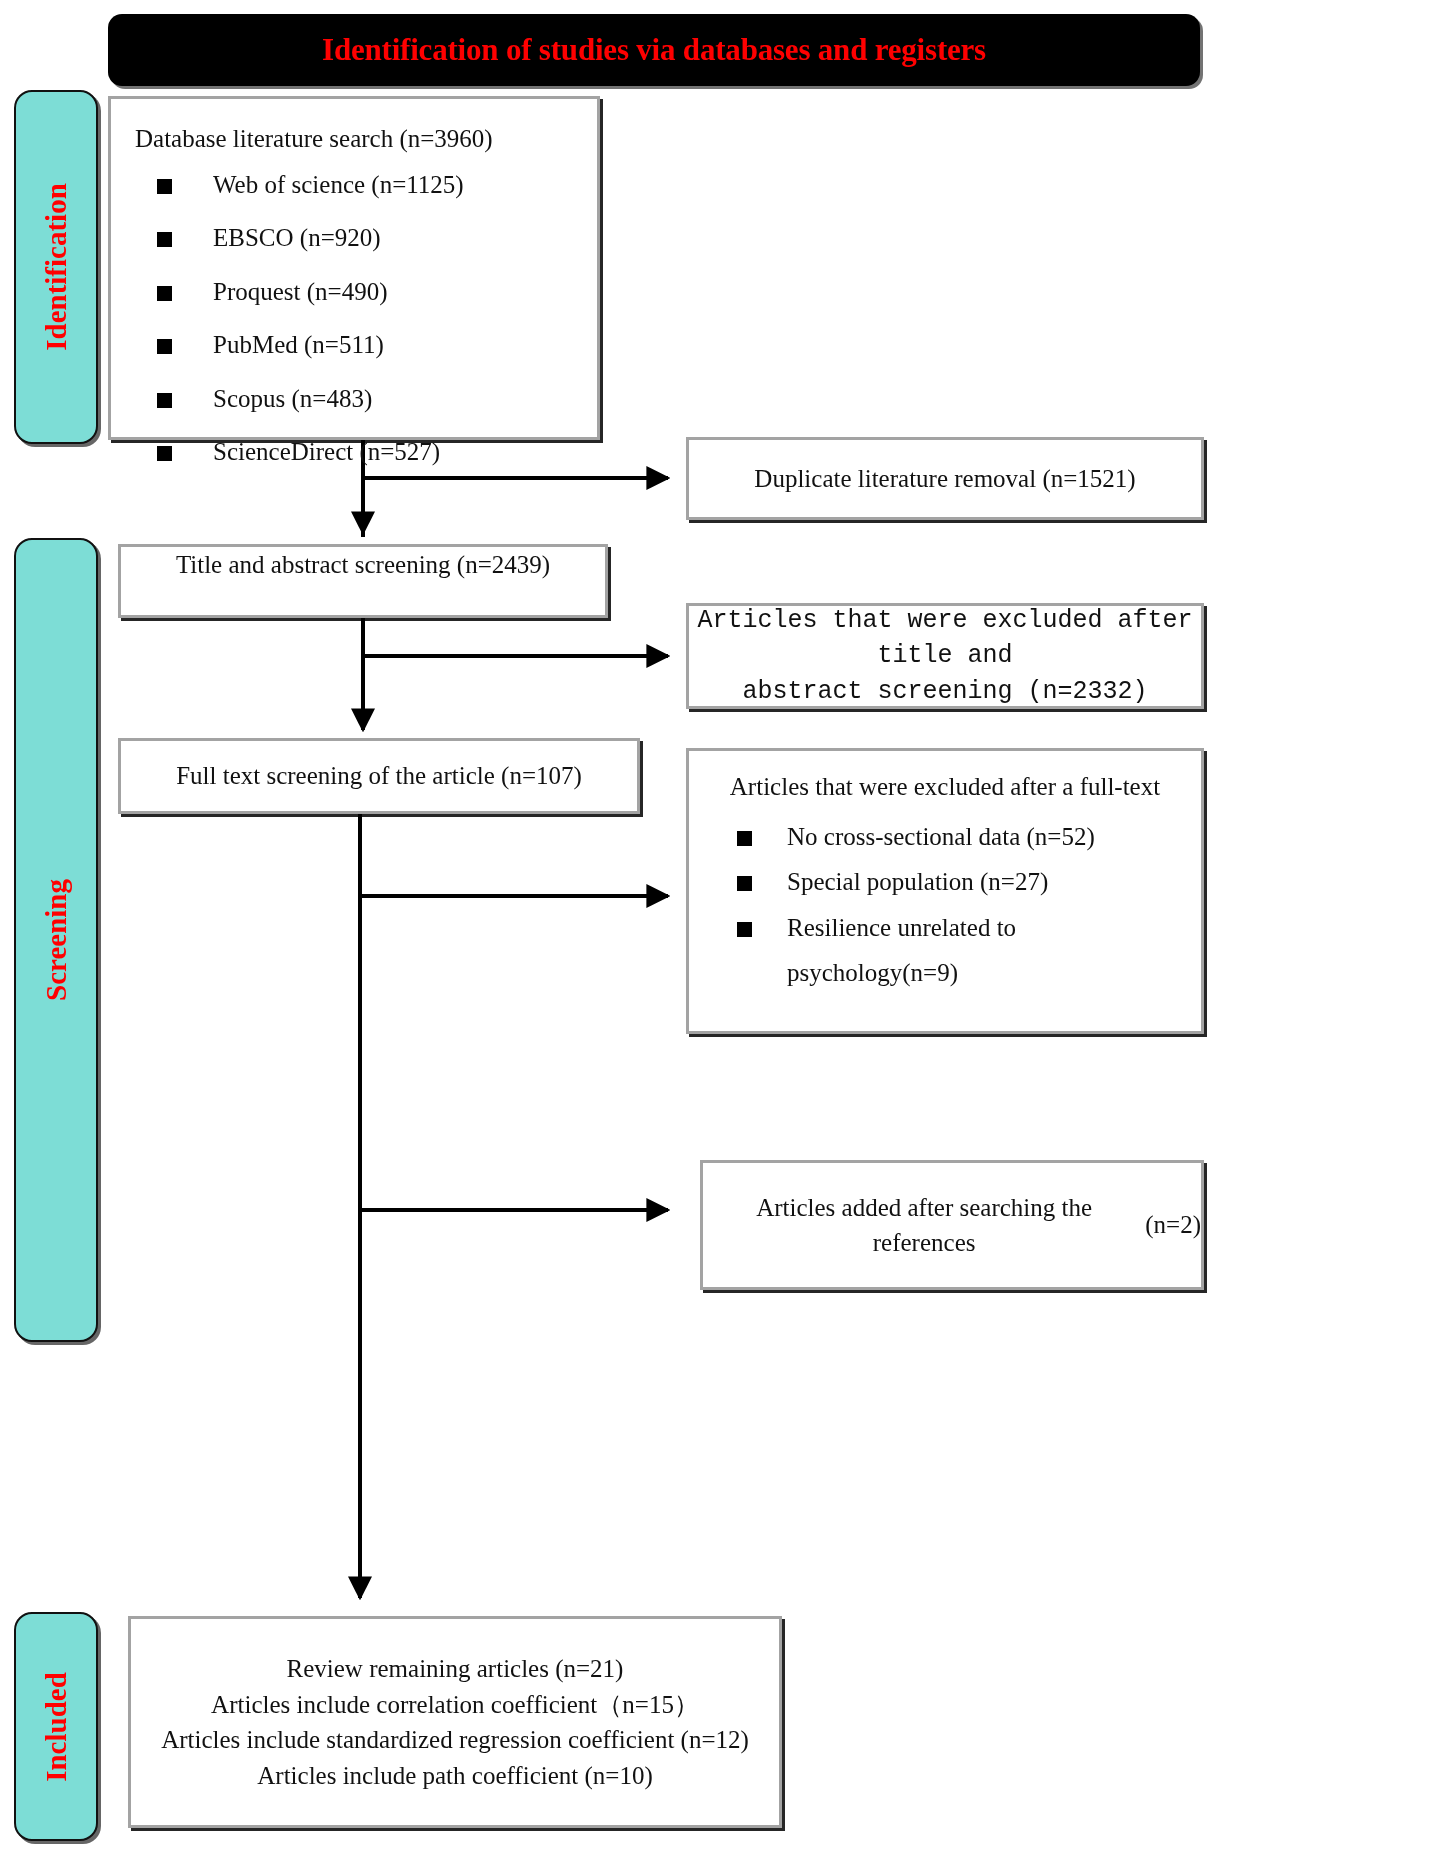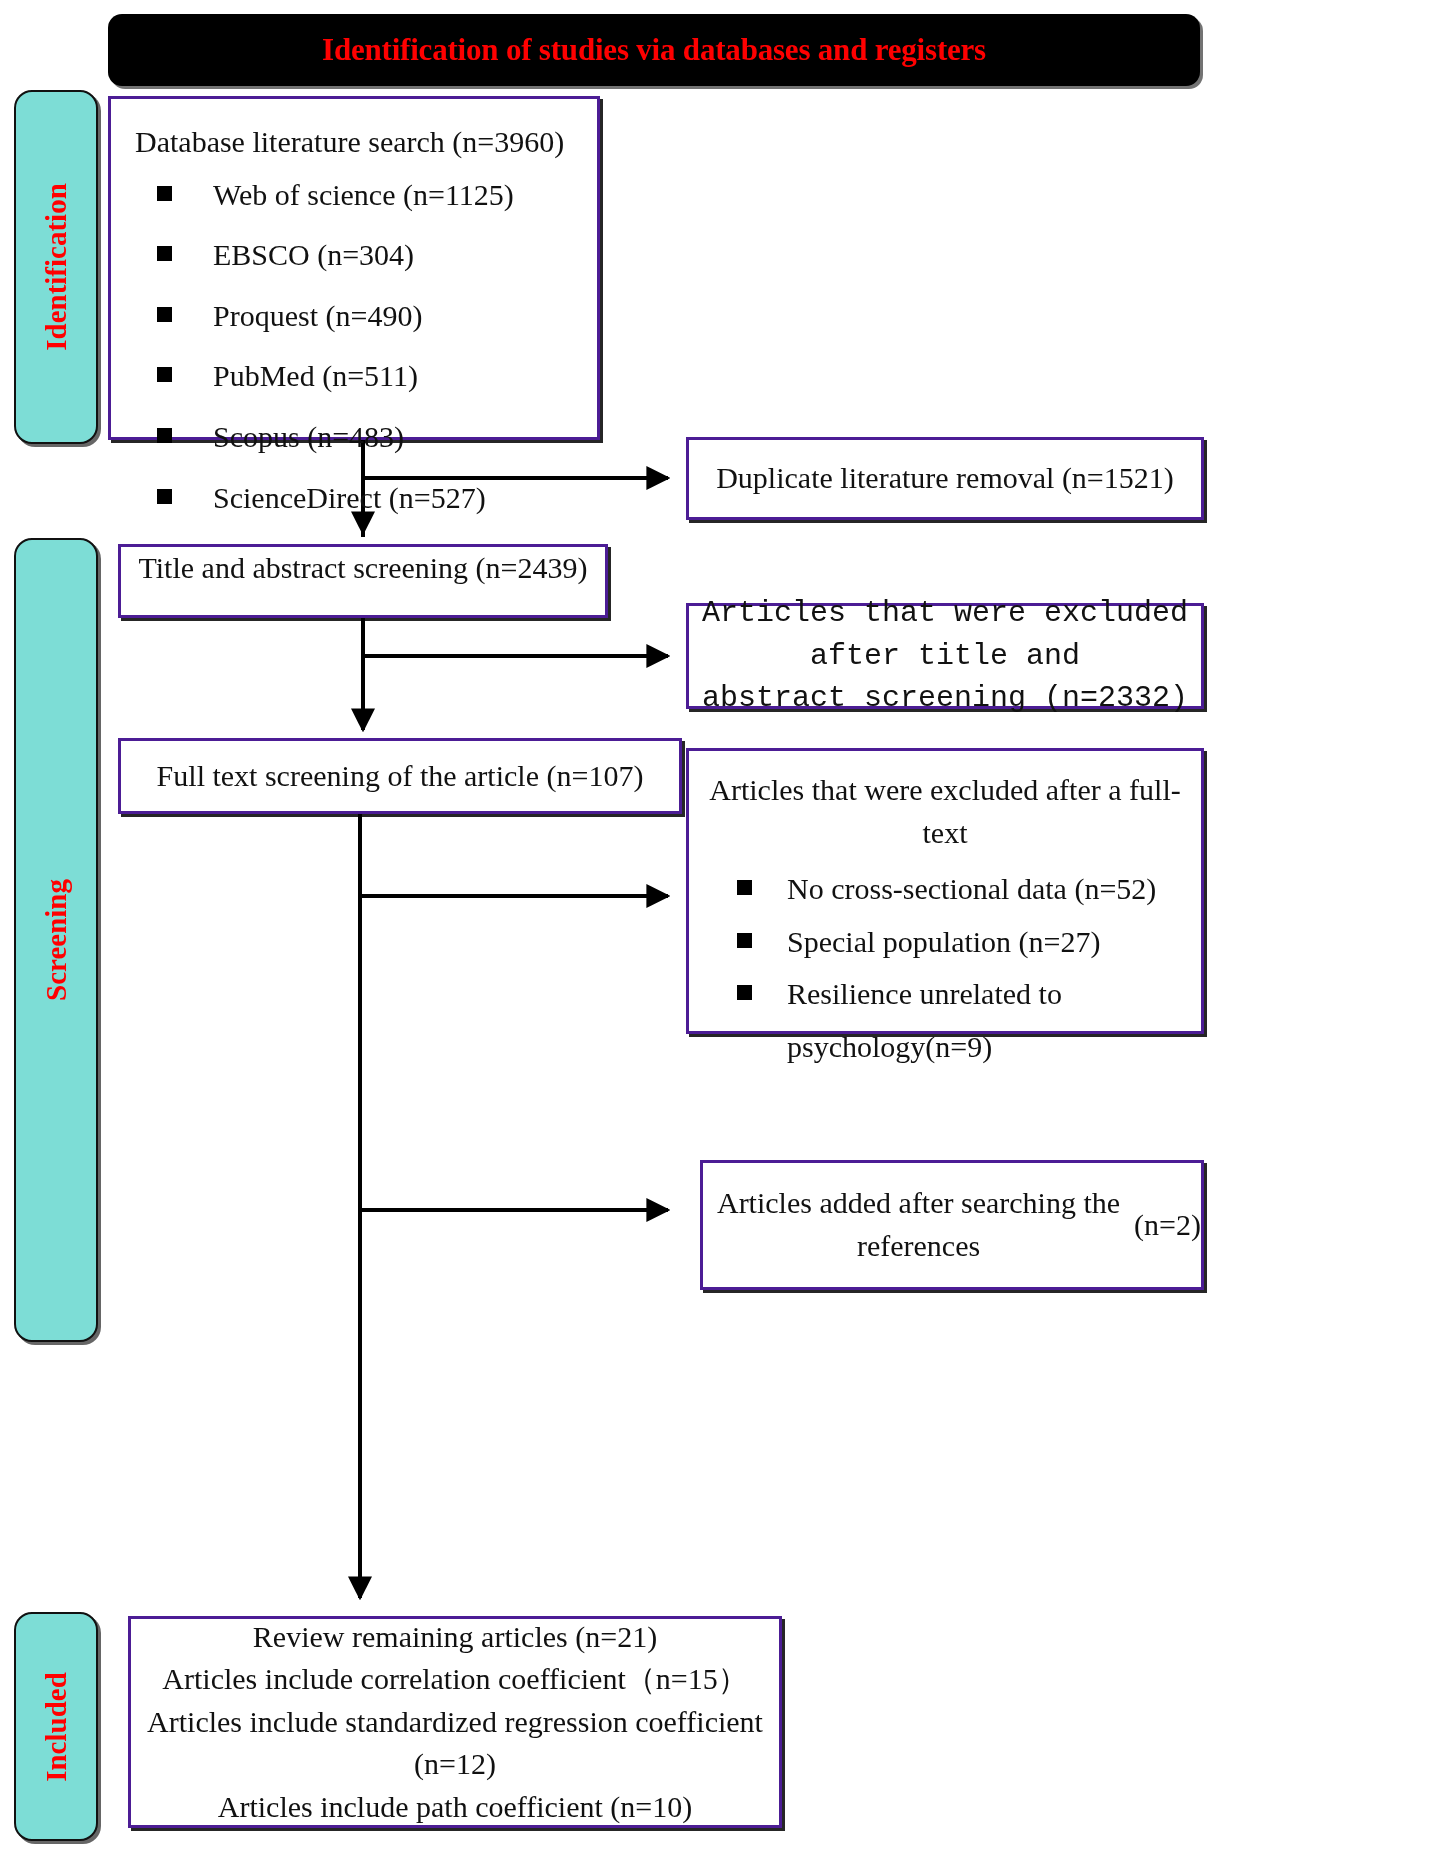--- a/index.html
+++ b/index.html
@@ -59,39 +59,39 @@
     white-space: nowrap;
   }
   #stage-identification { left: 14px;  top: 90px;   width: 80px; height: 350px; }
   #stage-screening      { left: 14px;  top: 538px;  width: 80px; height: 800px; }
   #stage-included       { left: 14px;  top: 1612px; width: 80px; height: 225px; }
 
   
   .flow-box {
     position: absolute;
     background: #ffffff;
-    border: 3px solid #4c1d95;
+    border: 3px solid #a3a3a3;
     box-sizing: border-box;
     box-shadow: 3px 3px 0 rgba(0,0,0,0.85);
-    font-size: 30px;
+    font-size: 25px;
     line-height: 1.42;
     color: #111111;
   }
 
   #box-database {
     left: 108px; top: 96px; width: 492px; height: 344px;
     padding: 22px 0 0 24px;
   }
   #box-title-screen {
     left: 118px; top: 544px; width: 490px; height: 74px;
     display: flex; justify-content: center;
     text-align: center;
   }
   #box-fulltext-screen {
-    left: 118px; top: 738px; width: 564px; height: 76px;
+    left: 118px; top: 738px; width: 522px; height: 76px;
     display: flex; align-items: center; justify-content: center;
     text-align: center;
   }
   #box-included {
     left: 128px; top: 1616px; width: 654px; height: 212px;
     display: flex; flex-direction: column; align-items: center;
     justify-content: center; text-align: center;
   }
   #box-duplicate {
     left: 686px; top: 437px; width: 518px; height: 83px;
@@ -191,21 +191,21 @@
 
   <div class="flow-box" id="box-database">
     <span class="box-heading">Database literature search (n=3960)</span>
     <ul class="bullets">
       <li>
         <span class="bullet-square"></span>
         <span>Web of science (n=1125)</span>
       </li>
       <li>
         <span class="bullet-square"></span>
-        <span>EBSCO (n=304)</span>
+        <span>EBSCO (n=920)</span>
       </li>
       <li>
         <span class="bullet-square"></span>
         <span>Proquest (n=490)</span>
       </li>
       <li>
         <span class="bullet-square"></span>
         <span>PubMed (n=511)</span>
       </li>
       <li>

